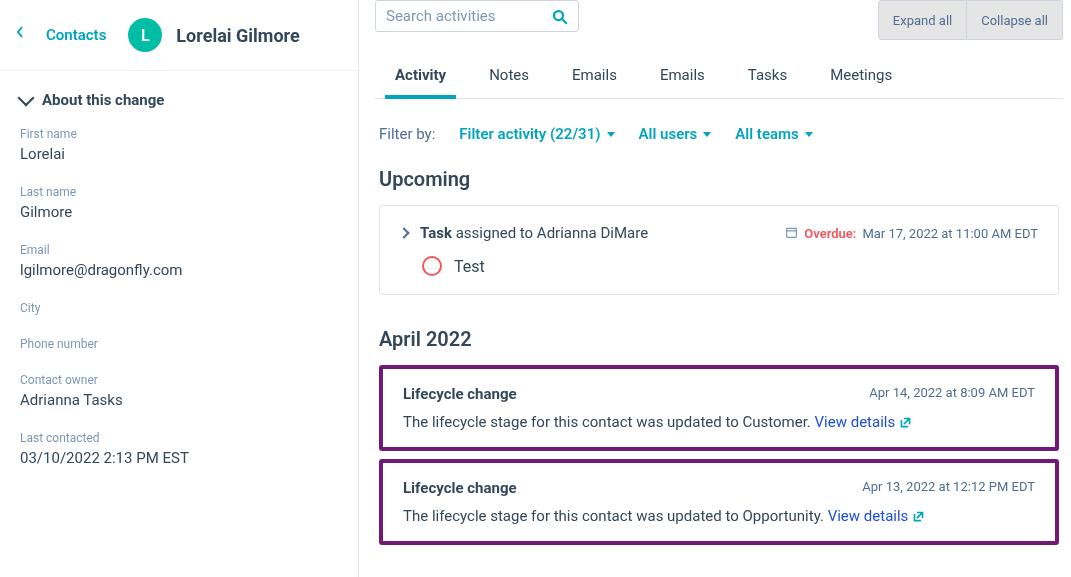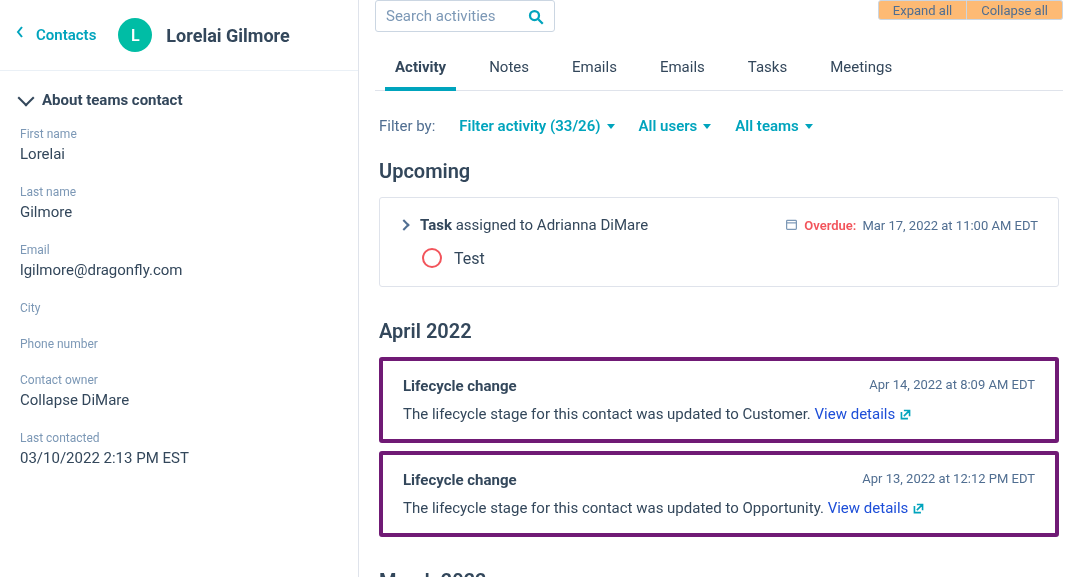--- a/index.html
+++ b/index.html
@@ -1,38 +1,38 @@
 <!DOCTYPE html>
 <html><head>
 <meta charset="utf-8">
 <style>
 *{box-sizing:border-box;margin:0;padding:0;font-family:-apple-system,BlinkMacSystemFont,"Segoe UI",Roboto,sans-serif}
 body{width:1071px;height:577px;overflow:hidden;background:#fff;color:#33475b;display:flex}
 .sidebar{width:359px;border-right:1px solid #dfe3eb;display:flex;flex-direction:column}
 .top-row{display:flex;align-items:center;padding:18px 20px 18px 16px;gap:14px}
-.back{display:flex;gap:12px;color:#00a4bd;font-weight:600;font-size:15px;cursor:pointer}
+.back{display:flex;gap:22px;color:#00a4bd;font-weight:600;font-size:15px;cursor:pointer}
 .avatar{width:34px;height:34px;border-radius:50%;background:#00bda5;color:#fff;display:flex;align-items:center;justify-content:center;font-weight:600;margin-left:8px}
 .person-name{font-size:18px;font-weight:700;color:#33475b}
 .divider{height:1px;background:#eaf0f6;width:100%}
 .about{padding:20px}
 .about-header{display:flex;align-items:center;gap:10px;cursor:pointer;margin-bottom:18px}
 .chev{width:12px;height:12px;border-left:2px solid #33475b;border-bottom:2px solid #33475b;transform:rotate(-45deg);margin-top:-4px}
 .about-header span{font-weight:700;font-size:15px}
 .field{margin-bottom:22px}
 .field-label{font-size:12px;color:#7c98b6;margin-bottom:4px}
 .field-value{font-size:15px;color:#33475b}
 .main{flex:1;padding:0 8px 0 16px;overflow:hidden;display:flex;flex-direction:column}
 .toolbar{display:flex;gap:10px;align-items:flex-start;padding-top:0;margin-bottom:14px}
-.search-wrap{position:relative;width:180px}
+.search-wrap{position:relative;width:204px}
 .search{width:100%;height:32px;border:1px solid #cbd6e2;border-radius:3px;padding:0 36px 0 10px;font-size:15px;color:#7c98b6}
 .search::placeholder{color:#7c98b6}
 .search-icon{position:absolute;right:10px;top:8px;width:18px;height:18px;color:#00a4bd}
 .spacer{flex:1}
 .btn-group{display:flex}
-.btn{height:20px;padding:0 14px;border:1px solid #cbd6e2;background:#fdba74;font-size:13px;color:#506e91;cursor:pointer;display:flex;align-items:center}
+.btn{height:40px;padding:0 14px;border:1px solid #cbd6e2;background:#e5e5e5;font-size:13px;color:#506e91;cursor:pointer;display:flex;align-items:center}
 .btn:first-child{border-radius:3px 0 0 3px}
 .btn:last-child{border-radius:0 3px 3px 0;border-left:none}
 .tabs{display:flex;gap:43px;border-bottom:1px solid #dfe3eb;padding:0 20px}
 .tab{padding:12px 0 14px;font-size:15px;color:#33475b;cursor:pointer;position:relative}
 .tab.active{font-weight:700}
 .tab.active::after{content:"";position:absolute;left:-10px;right:-10px;bottom:-1px;height:4px;background:#00a4bd}
 .filters{display:flex;align-items:center;gap:24px;padding:26px 4px 20px}
 .filter-label{font-size:15px;color:#506e91}
 .filter-link{color:#00a4bd;font-size:15px;font-weight:600;display:flex;align-items:center;gap:6px;cursor:pointer}
 .caret{width:0;height:0;border-left:4px solid transparent;border-right:4px solid transparent;border-top:5px solid #00a4bd}
@@ -66,21 +66,21 @@
         </svg>
       <span>Contacts</span>
     </div>
     <div class="avatar">L</div>
     <div class="person-name">Lorelai Gilmore</div>
   </div>
   <div class="divider"></div>
   <div class="about">
     <div class="about-header">
       <div class="chev"></div>
-      <span>About teams contact</span>
+      <span>About this change</span>
     </div>
 
     <div class="field">
       <div class="field-label">First name</div>
       <div class="field-value">Lorelai</div>
     </div>
     <div class="field">
       <div class="field-label">Last name</div>
       <div class="field-value">Gilmore</div>
     </div>
@@ -91,21 +91,21 @@
     <div class="field">
       <div class="field-label">City</div>
       <div class="field-value"></div>
     </div>
     <div class="field">
       <div class="field-label">Phone number</div>
       <div class="field-value"></div>
     </div>
     <div class="field">
       <div class="field-label">Contact owner</div>
-      <div class="field-value">Collapse DiMare</div>
+      <div class="field-value">Adrianna Tasks</div>
     </div>
     <div class="field">
       <div class="field-label">Last contacted</div>
       <div class="field-value">03/10/2022 2:13 PM EST</div>
     </div>
   </div>
 </div>
 
 <div class="main">
   <div class="toolbar">
@@ -128,21 +128,21 @@
     <div class="tab">Notes</div>
     <div class="tab">Emails</div>
     <div class="tab">Emails</div>
     <div class="tab">Tasks</div>
     <div class="tab">Meetings</div>
   </div>
 
   <div class="filters">
     <span class="filter-label">Filter by:</span>
     <span class="filter-link">
-        <span>Filter activity (33/26)</span>
+        <span>Filter activity (22/31)</span>
         <span class="caret"></span>
       </span>
     <span class="filter-link">
         <span>All users</span>
         <span class="caret"></span>
       </span>
     <span class="filter-link">
         <span>All teams</span>
         <span class="caret"></span>
       </span>

